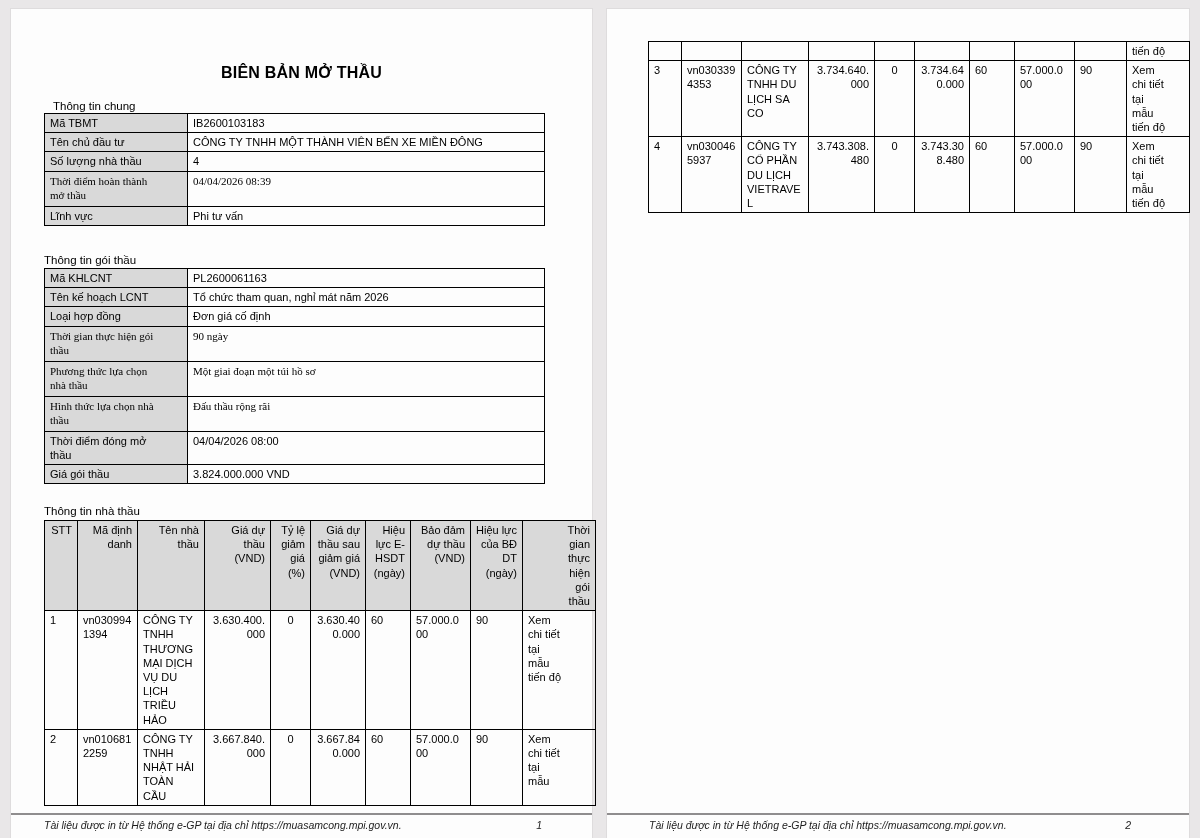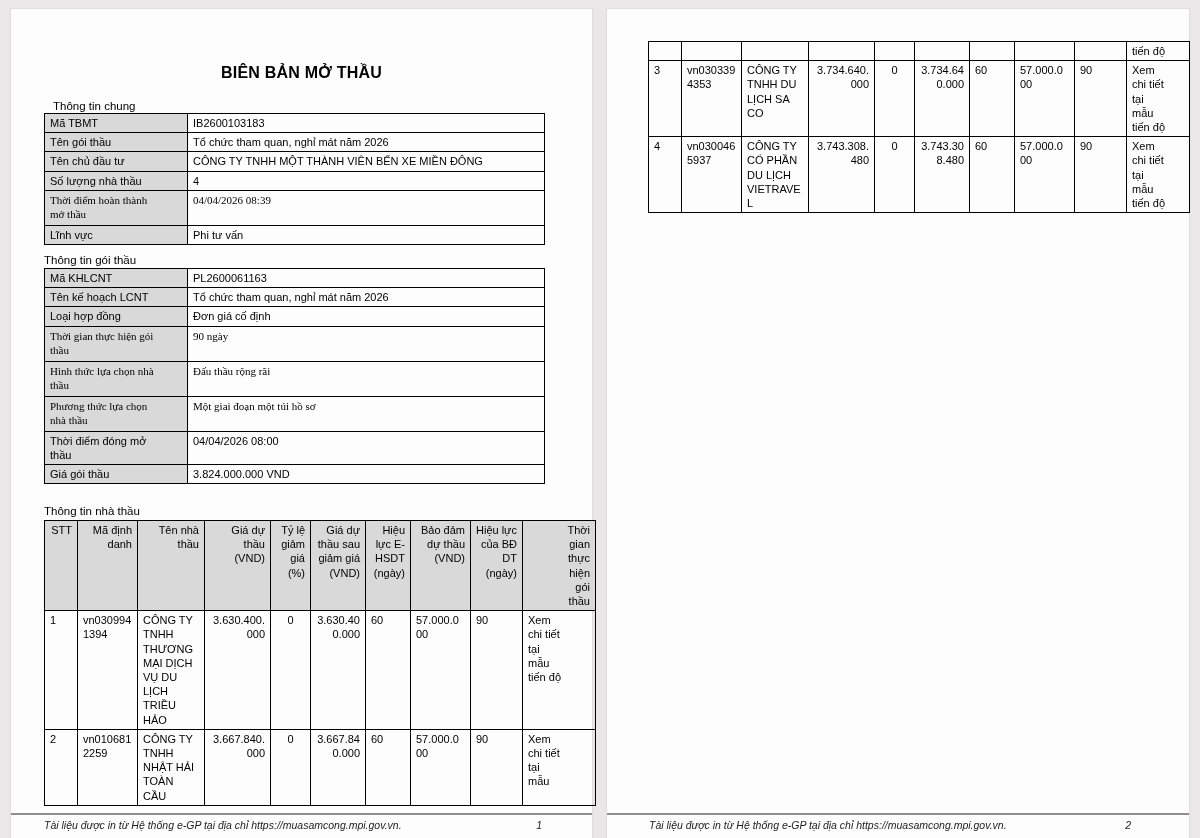--- a/index.html
+++ b/index.html
@@ -101,24 +101,20 @@
       <colgroup>
           <col class="c-lbl">
           <col>
         </colgroup>
       <tbody>
           <tr class="h19">
             <td class="lbl">Mã TBMT</td>
             <td>IB2600103183</td>
           </tr>
       <tr class="h19">
-            <td class="lbl">Tên gói thầu</td>
-            <td>Tổ chức tham quan, nghỉ mát năm 2026</td>
-          </tr>
-      <tr class="h19">
             <td class="lbl">Tên chủ đầu tư</td>
             <td>CÔNG TY TNHH MỘT THÀNH VIÊN BẾN XE MIỀN ĐÔNG</td>
           </tr>
       <tr class="h19">
             <td class="lbl">Số lượng nhà thầu</td>
             <td>4</td>
           </tr>
       <tr class="h35">
             <td class="lbl">Thời điểm hoàn thành
 mở thầu</td>
@@ -150,28 +146,28 @@
       <tr class="h19">
             <td class="lbl">Loại hợp đồng</td>
             <td>Đơn giá cố định</td>
           </tr>
       <tr class="h35">
             <td class="lbl">Thời gian thực hiện gói
 thầu</td>
             <td>90 ngày</td>
           </tr>
       <tr class="h35">
-            <td class="lbl">Hình thức lựa chọn nhà
-thầu</td>
-            <td>Đấu thầu rộng rãi</td>
-          </tr>
-      <tr class="h35">
             <td class="lbl">Phương thức lựa chọn
 nhà thầu</td>
             <td>Một giai đoạn một túi hồ sơ</td>
+          </tr>
+      <tr class="h35">
+            <td class="lbl">Hình thức lựa chọn nhà
+thầu</td>
+            <td>Đấu thầu rộng rãi</td>
           </tr>
       <tr class="h30">
             <td class="lbl">Thời điểm đóng mở
 thầu</td>
             <td>04/04/2026 08:00</td>
           </tr>
       <tr class="h19">
             <td class="lbl">Giá gói thầu</td>
             <td>3.824.000.000 VND</td>
           </tr>

